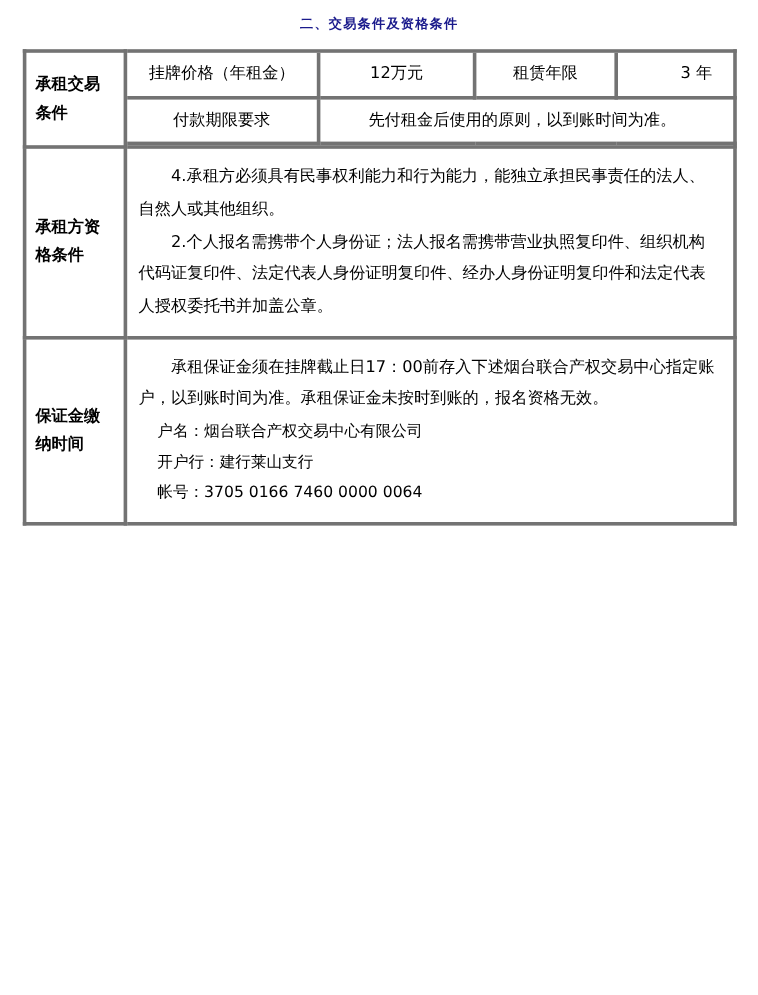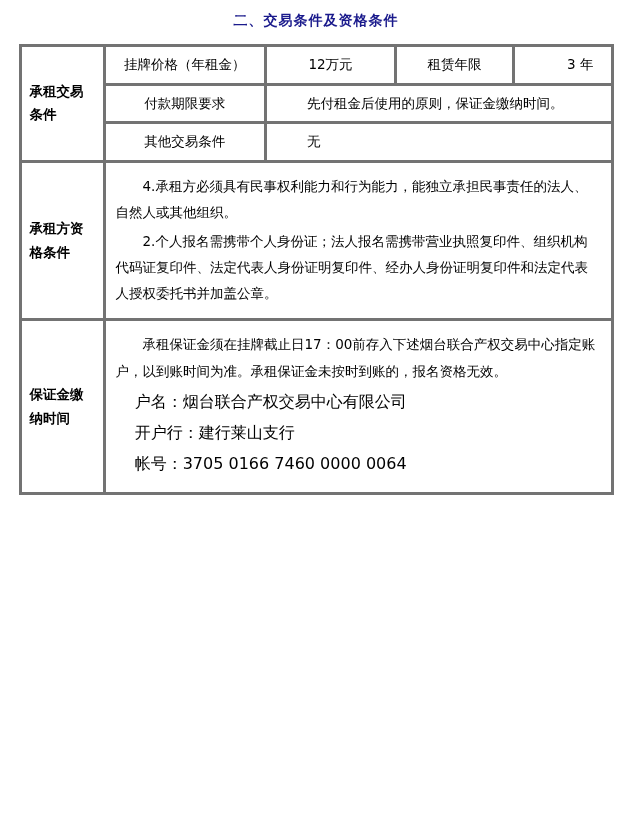--- a/index.html
+++ b/index.html
@@ -16,21 +16,21 @@
   }
   .page {
     width: 632px;
     height: 829px;
     box-sizing: border-box;
     padding: 0;
     position: relative;
   }
   .doc-title {
     text-align: center;
-    font-size: 14px;
+    font-size: 11px;
     font-weight: bold;
     color: #1a1a8c;
     letter-spacing: 1px;
     margin: 12px 0 14px 0;
     font-family: "DejaVu Serif", "Liberation Serif", serif;
   }
   table.main {
     border-collapse: collapse;
     width: 592px;
     margin: 0 auto;
@@ -79,21 +79,21 @@
     margin: 0 0 2px 0;
     text-indent: 2em;
     font-size: 13.5px;
     line-height: 1.95;
   }
   .para-last {
     margin-bottom: 0;
   }
   .line {
     margin: 0;
-    font-size: 16px;
+    font-size: 13px;
     line-height: 1.95;
     padding-left: 1.2em;
   }
   .tall-label {
     text-align: center;
     font-weight: bold;
   }
   .deposit-amt {
     text-align: center;
     font-size: 13.5px;
@@ -136,25 +136,21 @@
             </colgroup>
             <tbody>
               <tr>
                 <td class="cell-center no-left no-top">挂牌价格（年租金）</td>
                 <td class="cell-center no-top">12万元</td>
                 <td class="cell-center no-top">租赁年限</td>
                 <td class="cell-center no-top no-right">3 年</td>
               </tr>
               <tr>
                 <td class="cell-center no-left">付款期限要求</td>
-                <td class="cell-left no-right" colspan="3">先付租金后使用的原则，保证金缴纳时间。</td>
-              </tr>
-              <tr>
-                <td class="cell-center no-left no-bottom">其他交易条件</td>
-                <td class="cell-left no-right no-bottom" colspan="3">无</td>
+                <td class="cell-left no-right" colspan="3">先付租金后使用的原则，以到账时间为准。</td>
               </tr>
             </tbody>
           </table>
         </td>
       </tr>
 
       <tr>
         <td class="rowlabel">承租方资格条件</td>
         <td class="cell-left" style="padding:10px 10px 12px 10px;">
           <p class="para">4.承租方必须具有民事权利能力和行为能力，能独立承担民事责任的法人、自然人或其他组织。</p>

